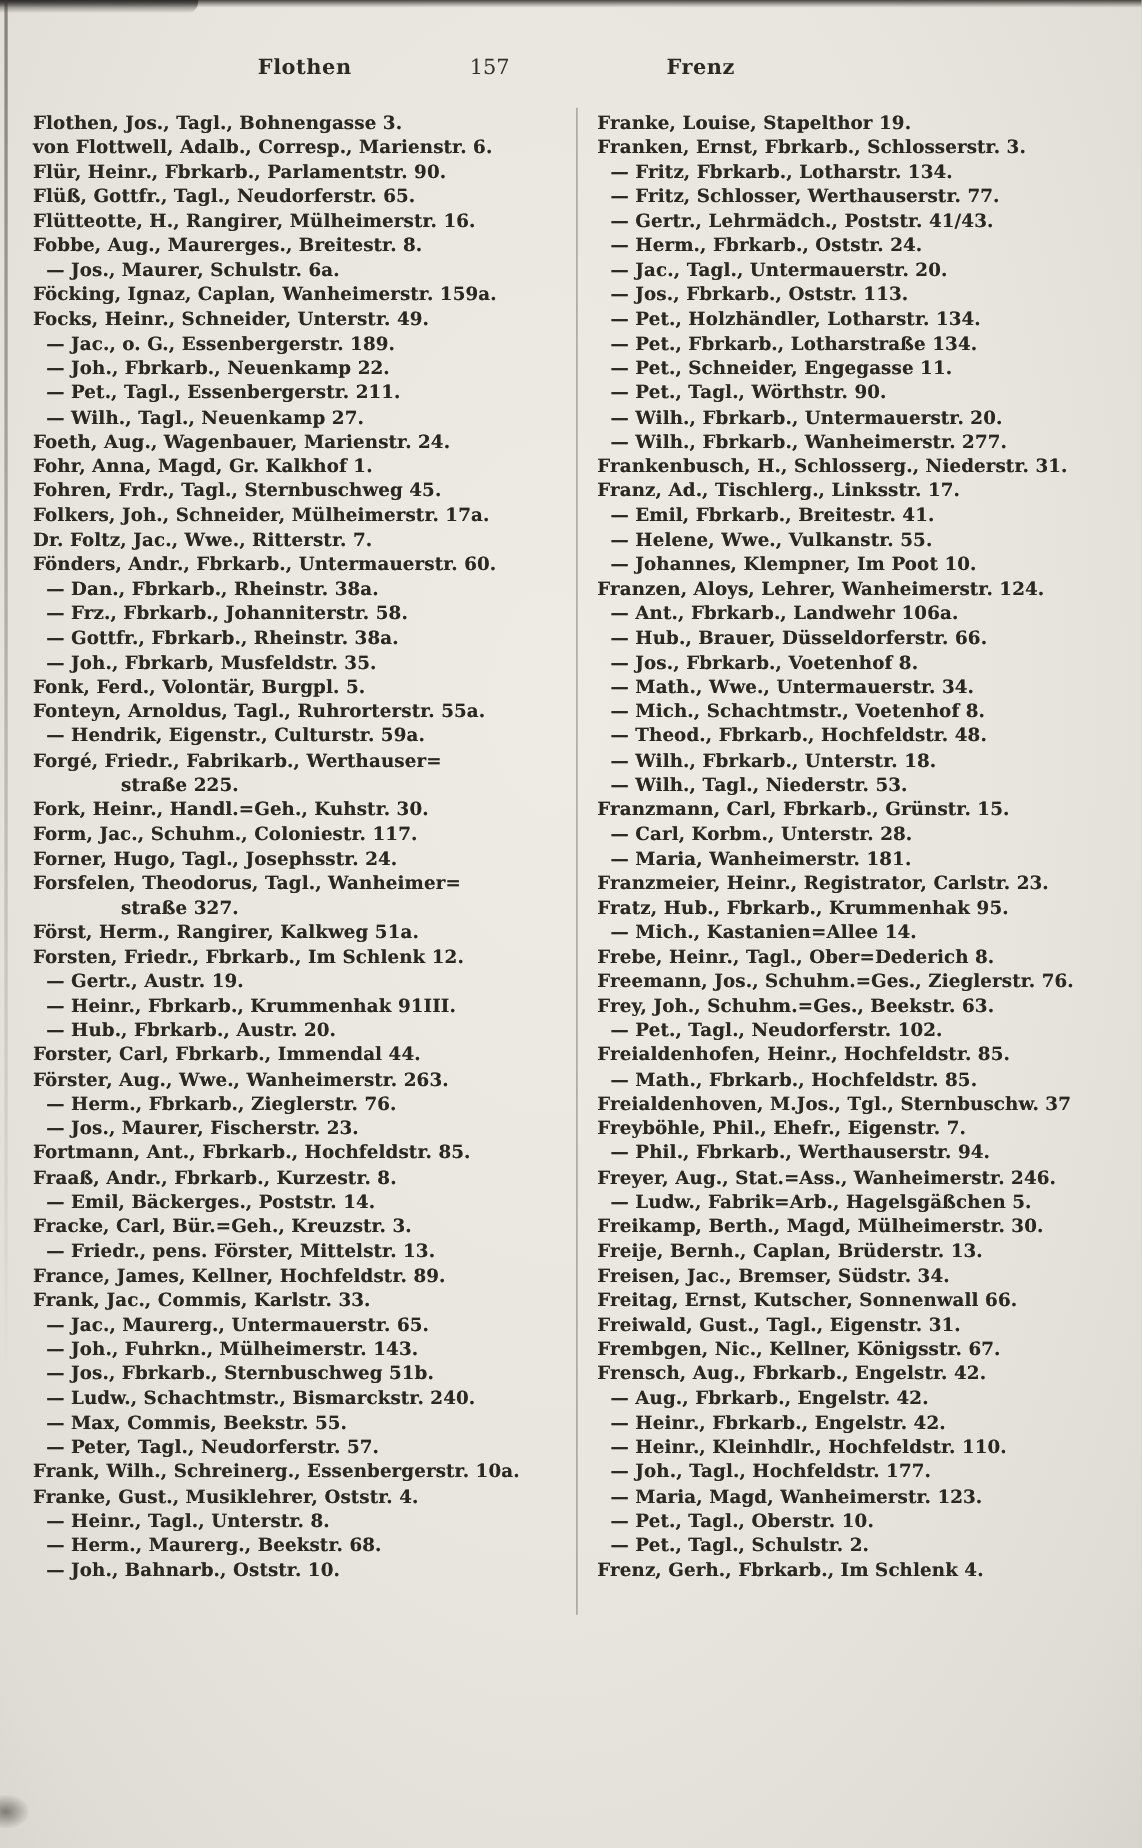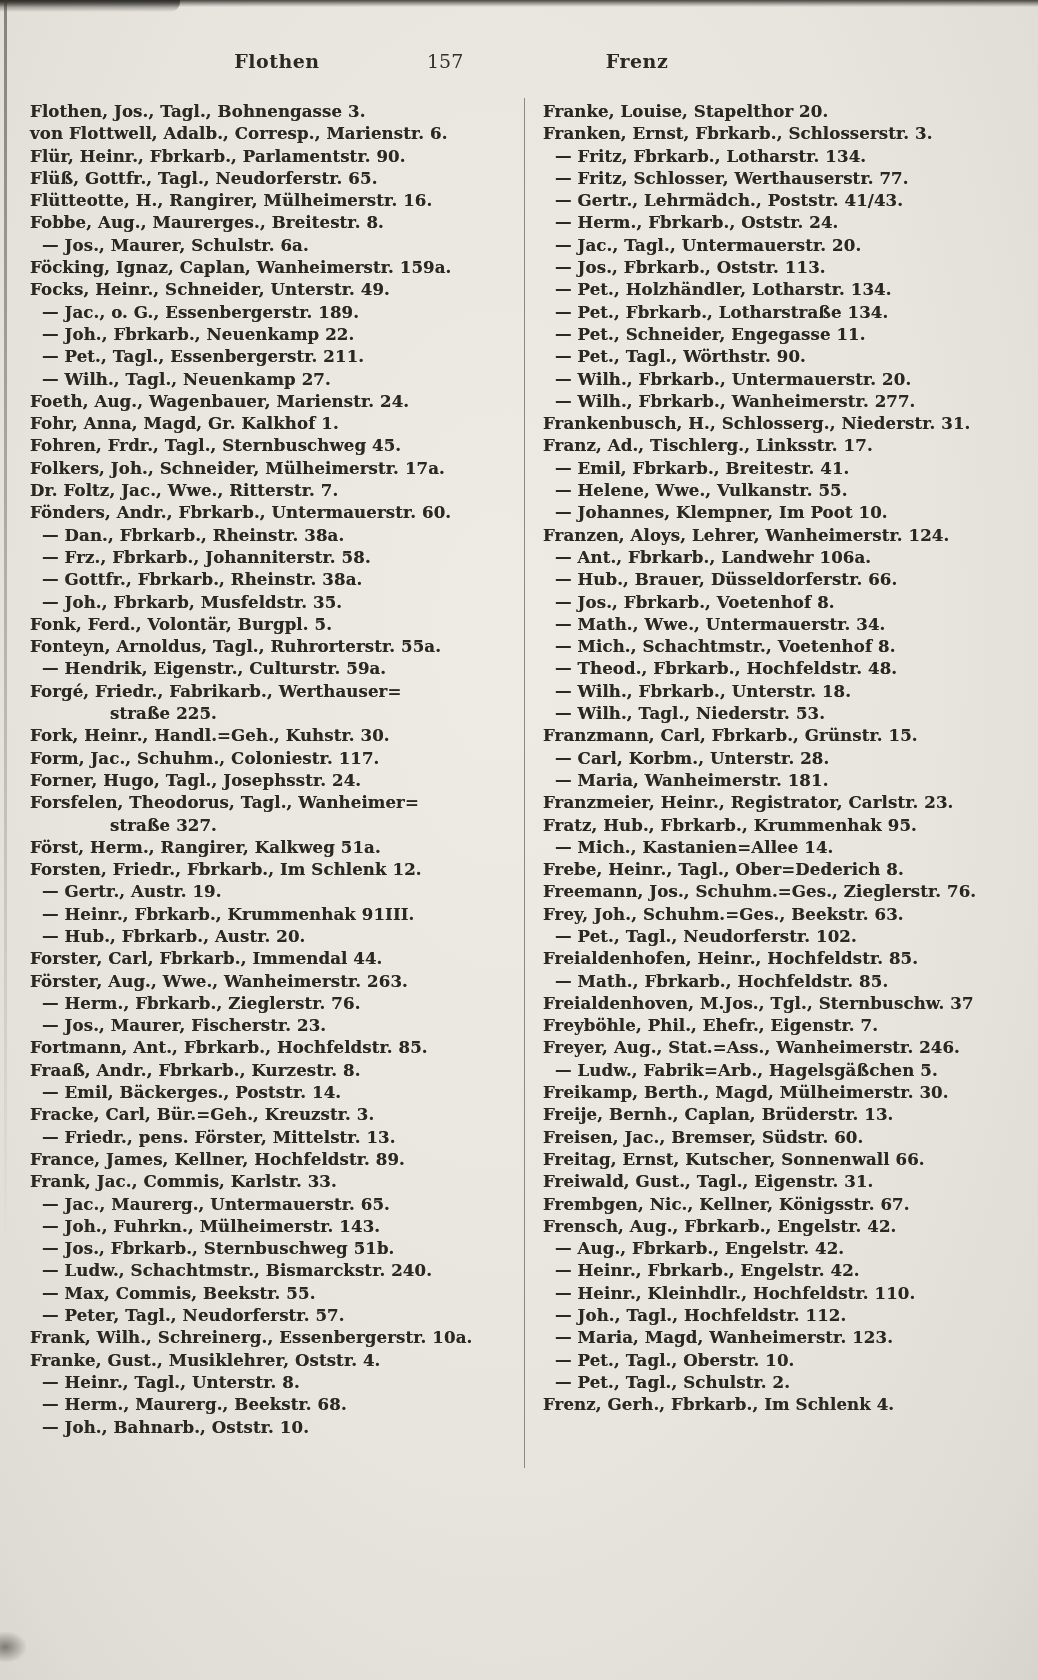--- a/index.html
+++ b/index.html
@@ -123,21 +123,21 @@
       <div class="entry ind1">— Max, Commis, Beekstr. 55.</div>
       <div class="entry ind1">— Peter, Tagl., Neudorferstr. 57.</div>
       <div class="entry ind0">Frank, Wilh., Schreinerg., Essenbergerstr. 10a.</div>
       <div class="entry ind0">Franke, Gust., Musiklehrer, Oststr. 4.</div>
       <div class="entry ind1">— Heinr., Tagl., Unterstr. 8.</div>
       <div class="entry ind1">— Herm., Maurerg., Beekstr. 68.</div>
       <div class="entry ind1">— Joh., Bahnarb., Oststr. 10.</div>
     </div>
   <div class="divider"></div>
   <div class="col col-right">
-      <div class="entry ind0">Franke, Louise, Stapelthor 20.</div>
+      <div class="entry ind0">Franke, Louise, Stapelthor 19.</div>
       <div class="entry ind0">Franken, Ernst, Fbrkarb., Schlosserstr. 3.</div>
       <div class="entry ind1">— Fritz, Fbrkarb., Lotharstr. 134.</div>
       <div class="entry ind1">— Fritz, Schlosser, Werthauserstr. 77.</div>
       <div class="entry ind1">— Gertr., Lehrmädch., Poststr. 41/43.</div>
       <div class="entry ind1">— Herm., Fbrkarb., Oststr. 24.</div>
       <div class="entry ind1">— Jac., Tagl., Untermauerstr. 20.</div>
       <div class="entry ind1">— Jos., Fbrkarb., Oststr. 113.</div>
       <div class="entry ind1">— Pet., Holzhändler, Lotharstr. 134.</div>
       <div class="entry ind1">— Pet., Fbrkarb., Lotharstraße 134.</div>
       <div class="entry ind1">— Pet., Schneider, Engegasse 11.</div>
@@ -165,31 +165,32 @@
       <div class="entry ind0">Fratz, Hub., Fbrkarb., Krummenhak 95.</div>
       <div class="entry ind1">— Mich., Kastanien=Allee 14.</div>
       <div class="entry ind0">Frebe, Heinr., Tagl., Ober=Dederich 8.</div>
       <div class="entry ind0">Freemann, Jos., Schuhm.=Ges., Zieglerstr. 76.</div>
       <div class="entry ind0">Frey, Joh., Schuhm.=Ges., Beekstr. 63.</div>
       <div class="entry ind1">— Pet., Tagl., Neudorferstr. 102.</div>
       <div class="entry ind0">Freialdenhofen, Heinr., Hochfeldstr. 85.</div>
       <div class="entry ind1">— Math., Fbrkarb., Hochfeldstr. 85.</div>
       <div class="entry ind0">Freialdenhoven, M.Jos., Tgl., Sternbuschw. 37</div>
       <div class="entry ind0">Freyböhle, Phil., Ehefr., Eigenstr. 7.</div>
+      <div class="entry ind1">— Phil., Fbrkarb., Werthauserstr. 94.</div>
       <div class="entry ind0">Freyer, Aug., Stat.=Ass., Wanheimerstr. 246.</div>
       <div class="entry ind1">— Ludw., Fabrik=Arb., Hagelsgäßchen 5.</div>
       <div class="entry ind0">Freikamp, Berth., Magd, Mülheimerstr. 30.</div>
       <div class="entry ind0">Freije, Bernh., Caplan, Brüderstr. 13.</div>
-      <div class="entry ind0">Freisen, Jac., Bremser, Südstr. 60.</div>
+      <div class="entry ind0">Freisen, Jac., Bremser, Südstr. 34.</div>
       <div class="entry ind0">Freitag, Ernst, Kutscher, Sonnenwall 66.</div>
       <div class="entry ind0">Freiwald, Gust., Tagl., Eigenstr. 31.</div>
       <div class="entry ind0">Frembgen, Nic., Kellner, Königsstr. 67.</div>
       <div class="entry ind0">Frensch, Aug., Fbrkarb., Engelstr. 42.</div>
       <div class="entry ind1">— Aug., Fbrkarb., Engelstr. 42.</div>
       <div class="entry ind1">— Heinr., Fbrkarb., Engelstr. 42.</div>
       <div class="entry ind1">— Heinr., Kleinhdlr., Hochfeldstr. 110.</div>
-      <div class="entry ind1">— Joh., Tagl., Hochfeldstr. 112.</div>
+      <div class="entry ind1">— Joh., Tagl., Hochfeldstr. 177.</div>
       <div class="entry ind1">— Maria, Magd, Wanheimerstr. 123.</div>
       <div class="entry ind1">— Pet., Tagl., Oberstr. 10.</div>
       <div class="entry ind1">— Pet., Tagl., Schulstr. 2.</div>
       <div class="entry ind0">Frenz, Gerh., Fbrkarb., Im Schlenk 4.</div>
     </div>
 </div>
 
 </body></html>

